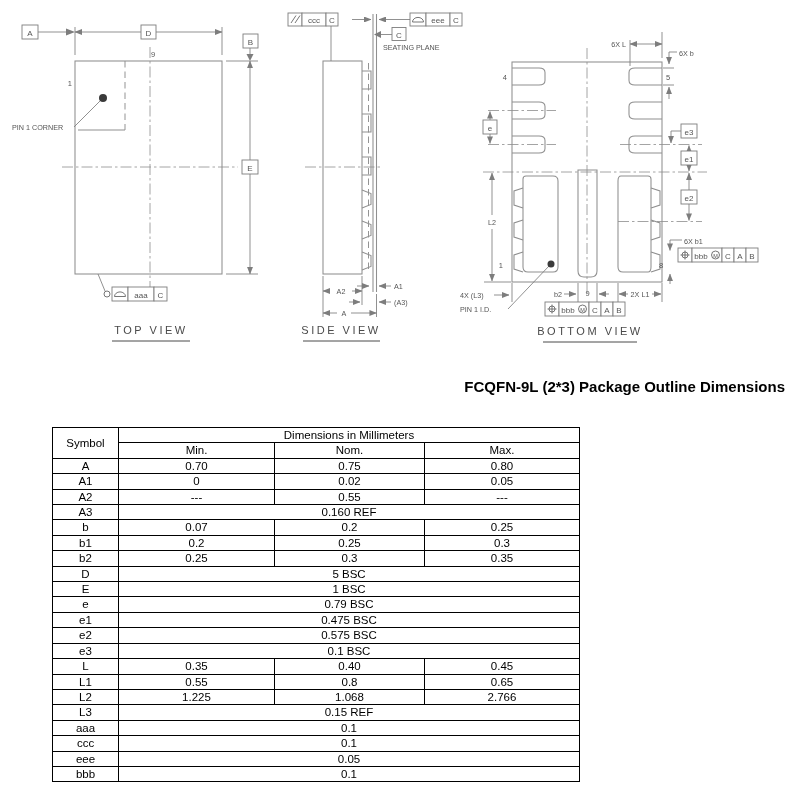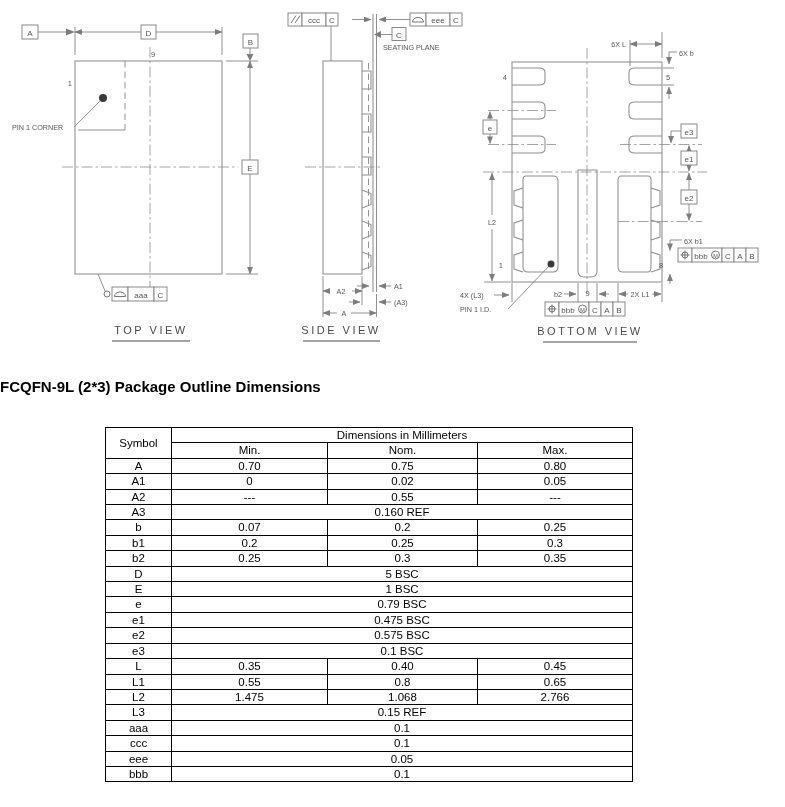--- a/index.html
+++ b/index.html
@@ -14,24 +14,24 @@
   .dash{stroke:#8d8d8d;fill:none;stroke-width:0.95;stroke-dasharray:6.5 4;}
   .lbl{fill:#555;font-size:7.2px;}
   .boxlbl{fill:#555;font-size:8px;text-anchor:middle;}
   .pinlbl{fill:#555;font-size:7.5px;}
   .viewlbl{fill:#4a4a4a;font-size:11px;letter-spacing:2.5px;text-anchor:middle;}
   .frame{stroke:#7d7d7d;fill:#ffffff;stroke-width:0.9;}
   .sym{stroke:#666;fill:none;stroke-width:0.9;}
   .fill{fill:#7d7d7d;stroke:none;}
   .dot{fill:#3a3a3a;stroke:none;}
   .page-title{
-    margin-top:14px;text-align:left;font-size:15px;font-weight:bold;color:#000;
+    margin-top:14px;text-align:right;font-size:15px;font-weight:bold;color:#000;
   }
   table.dims{
-    border-collapse:collapse;table-layout:fixed;margin-left:105px;margin-top:32px;
+    border-collapse:collapse;table-layout:fixed;margin-left:52px;margin-top:32px;
   }
   table.dims th, table.dims td{
     border:1px solid #000;font-size:11.5px;font-weight:normal;color:#000;
     text-align:center;padding:0 4px;height:14.4px;line-height:14.4px;white-space:nowrap;
   }
 </style>
 </head>
 <body>
 
 
@@ -390,21 +390,21 @@
         <td>0.45</td>
       </tr>
       <tr>
         <td>L1</td>
         <td>0.55</td>
         <td>0.8</td>
         <td>0.65</td>
       </tr>
       <tr>
         <td>L2</td>
-        <td>1.475</td>
+        <td>1.225</td>
         <td>1.068</td>
         <td>2.766</td>
       </tr>
       <tr>
         <td>L3</td>
         <td colspan="3">0.15 REF</td>
       </tr>
       <tr>
         <td>aaa</td>
         <td colspan="3">0.1</td>

